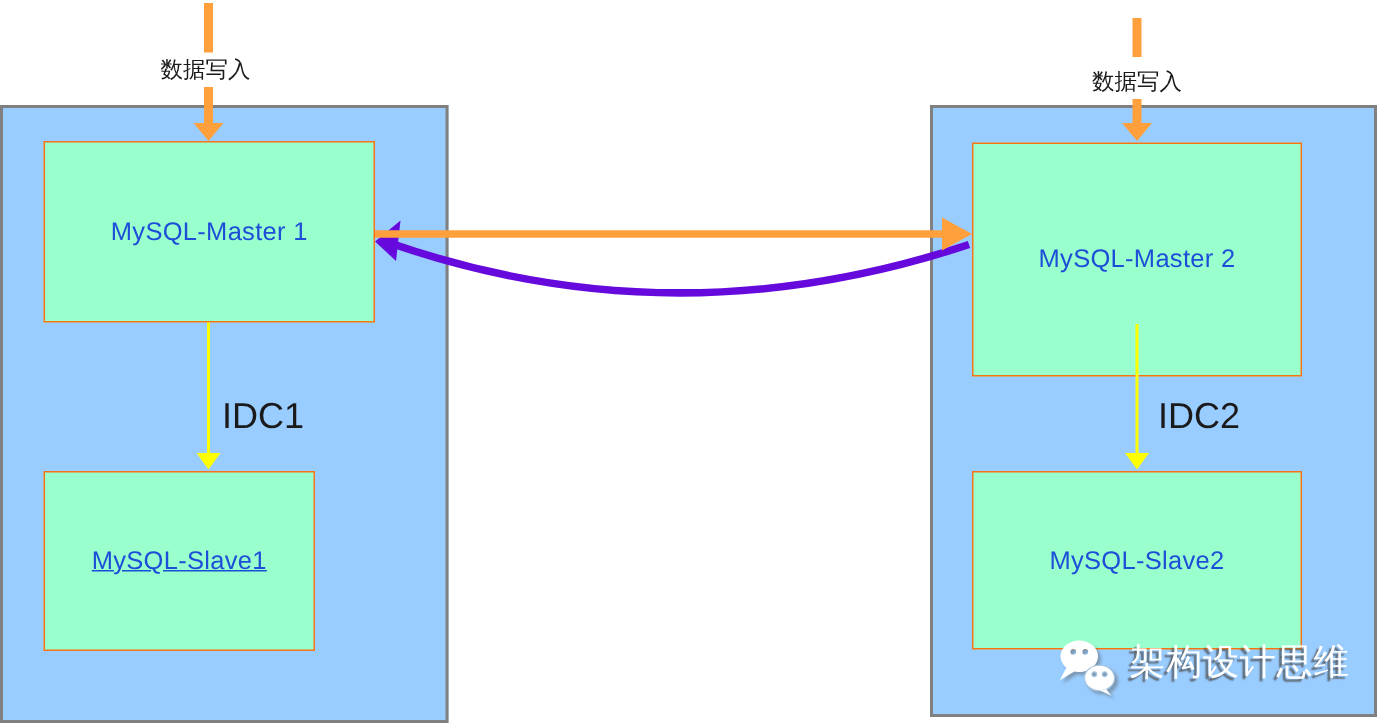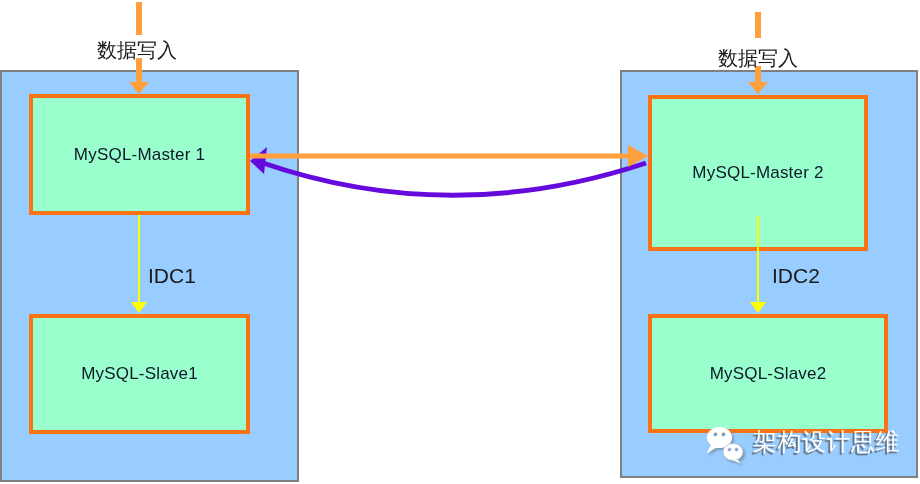--- a/index.html
+++ b/index.html
@@ -7,34 +7,34 @@
     position:relative;width:920px;height:484px;overflow:hidden;
     font-family:"Liberation Sans","DejaVu Sans",sans-serif;
     background:#ffffff;
   }
   .zone{
     position:absolute;background:#99CCFF;border:2px solid #808080;box-sizing:border-box;
   }
   .zone.left{left:0;top:70px;width:299px;height:412px;}
   .zone.right{left:620px;top:70px;width:298px;height:408px;}
   .node{
-    position:absolute;background:#99FFCC;border:4px solid #f97316;box-sizing:border-box;
+    position:absolute;background:#99FFCC;border:1px solid #f97316;box-sizing:border-box;
     display:flex;align-items:center;justify-content:center;
-    font-size:17px;color:#0f172a;letter-spacing:.2px;z-index:2;
+    font-size:17px;color:#1d4ed8;letter-spacing:.2px;z-index:2;
   }
   .node.master1{left:29px;top:94px;width:221px;height:121px;}
-  .node.slave1{left:29px;top:314px;width:221px;height:120px;}
+  .node.slave1{left:29px;top:314px;width:181px;height:120px;text-decoration:underline;}
   .node.master2{left:648px;top:95px;width:220px;height:156px;}
-  .node.slave2{left:648px;top:314px;width:240px;height:119px;}
+  .node.slave2{left:648px;top:314px;width:220px;height:119px;}
   .arrow-layer{position:absolute;left:0;top:0;width:920px;height:484px;z-index:4;pointer-events:none;}
   .lbl{position:absolute;color:#1a1a1a;z-index:5;white-space:nowrap;}
-  .lbl.write{font-size:20px;width:80px;text-align:center;}
+  .lbl.write{font-size:15px;width:80px;text-align:center;}
   .lbl.write.l{left:97px;top:37px;}
   .lbl.write.r{left:718px;top:45px;}
-  .lbl.idc{font-size:21px;}
+  .lbl.idc{font-size:24px;}
   .lbl.idc.l{left:148px;top:264px;}
   .lbl.idc.r{left:772px;top:264px;text-align:right;}
   .watermark{position:absolute;left:701px;top:420px;z-index:6;display:flex;align-items:flex-start;}
   .wm-icon{width:48px;height:44px;filter:drop-shadow(2px 2px 1px rgba(90,90,90,.45));}
   .wm-text{
     margin-left:4px;margin-top:9px;font-size:24px;line-height:25px;color:#ffffff;
     text-shadow:-2px 2px 1px rgba(80,80,80,.78);letter-spacing:.5px;
   }
 </style>
 </head>

